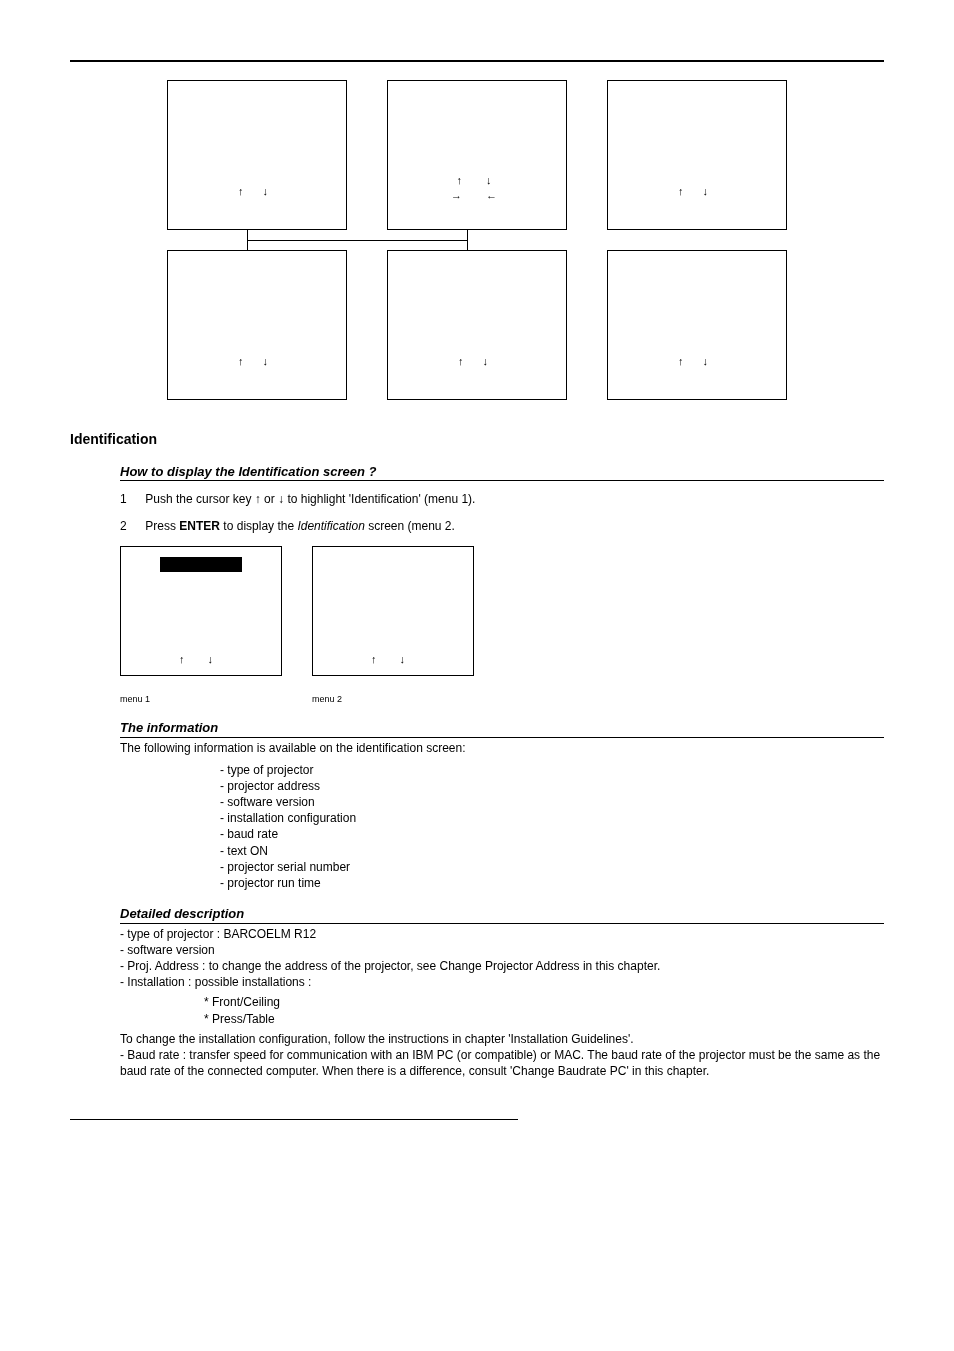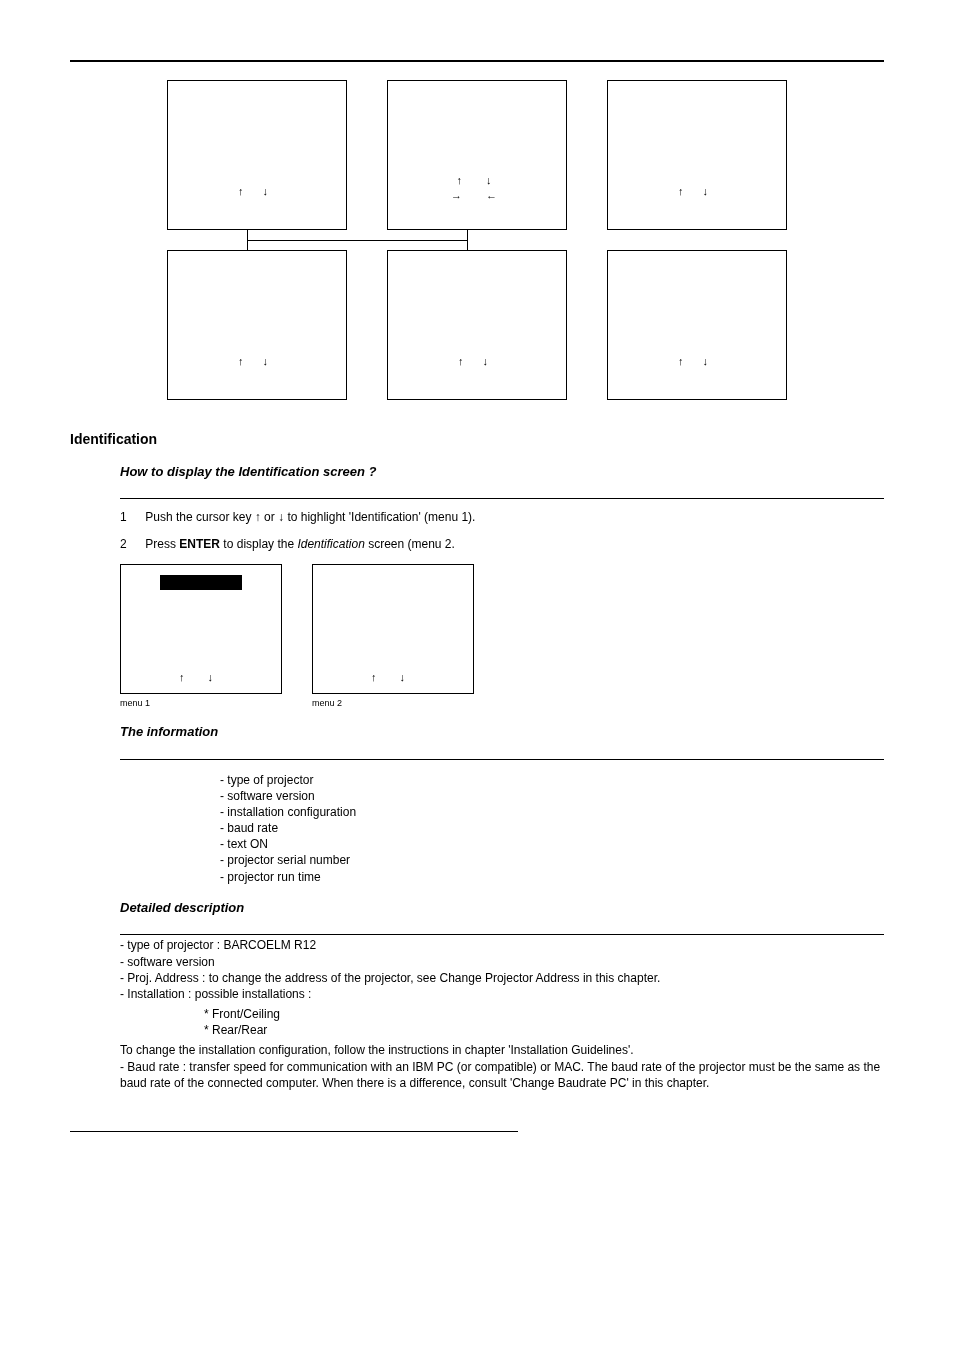--- a/index.html
+++ b/index.html
@@ -51,21 +51,21 @@
     font-size: 14px;
     font-weight: bold;
     margin: 30px 0 8px 0;
   }
   h3.sub {
     font-size: 13px;
     font-style: italic;
     font-weight: bold;
     margin: 14px 0 2px 0;
     border-bottom: 1px solid #000;
-    padding-bottom: 18px;
+    padding-bottom: 0;
   }
   .step-row { margin: 10px 0; }
   .step-row .num { display: inline-block; width: 22px; }
   .id-menus {
     display: flex;
     gap: 30px;
     margin: 12px 0 4px 0;
   }
   .id-box {
     border: 1px solid #000;
@@ -84,22 +84,22 @@
     font-size: 10px;
     min-height: 12px;
     min-width: 70px;
   }
   .id-box .mid-arrows {
     font-size: 11px;
     font-weight: bold;
     letter-spacing: 10px;
     margin-top: 50px;
   }
-  .menu-caption { font-size: 9px; margin-top: 3px; }
-  .info-list { margin: 12px 0 0 100px; }
+  .menu-caption { font-size: 9px; margin-top: 17px; }
+  .info-list { margin: 6px 0 0 100px; }
   .info-list div::before { content: "- "; }
   .install-list { margin: 4px 0 4px 84px; }
   .install-list div::before { content: "* "; }
   .para { margin: 0 0; }
   .bold { font-weight: bold; }
   .ital { font-style: italic; }
   .menu-grid-wrap { position: relative; width: 640px; margin: 0 auto; }
   .sub-indent { margin-left: 50px; }
 </style>
 </head>
@@ -161,40 +161,42 @@
     <div class="id-box">
       <div style="height:12px;"></div>
       <div class="mid-arrows">↑   ↓</div>
     </div>
     <div class="menu-caption">menu 2</div>
   </div>
 </div>
 
 <h3 class="sub">The information</h3>
 
+<div>The following information is available on the identification screen:</div>
 <div class="info-list">
   <div>type of projector</div>
+  <div>projector address</div>
   <div>software version</div>
   <div>installation configuration</div>
   <div>baud rate</div>
   <div>text ON</div>
   <div>projector serial number</div>
   <div>projector run time</div>
 </div>
 
 <h3 class="sub">Detailed description</h3>
 
 <div class="para">- type of projector : BARCOELM R12</div>
 <div class="para">-  software  version</div>
 <div class="para">- Proj. Address : to change the address of the projector, see Change Projector Address in this chapter.</div>
 <div class="para">- Installation : possible installations :</div>
 
 <div class="install-list">
   <div>Front/Ceiling</div>
-  <div>Rear/Rear</div>
+  <div>Press/Table</div>
 </div>
 
 <div>To change the installation configuration, follow the instructions in chapter 'Installation Guidelines'.</div>
 
 <div class="para">- Baud rate : transfer speed for communication with an IBM PC (or compatible) or MAC.  The baud rate of the projector must be the same as the baud rate of the connected computer. When there is a difference, consult 'Change Baudrate PC' in this chapter.</div>
 </div>
 
 <div class="bottom-rule"></div>
 
 </body></html>

